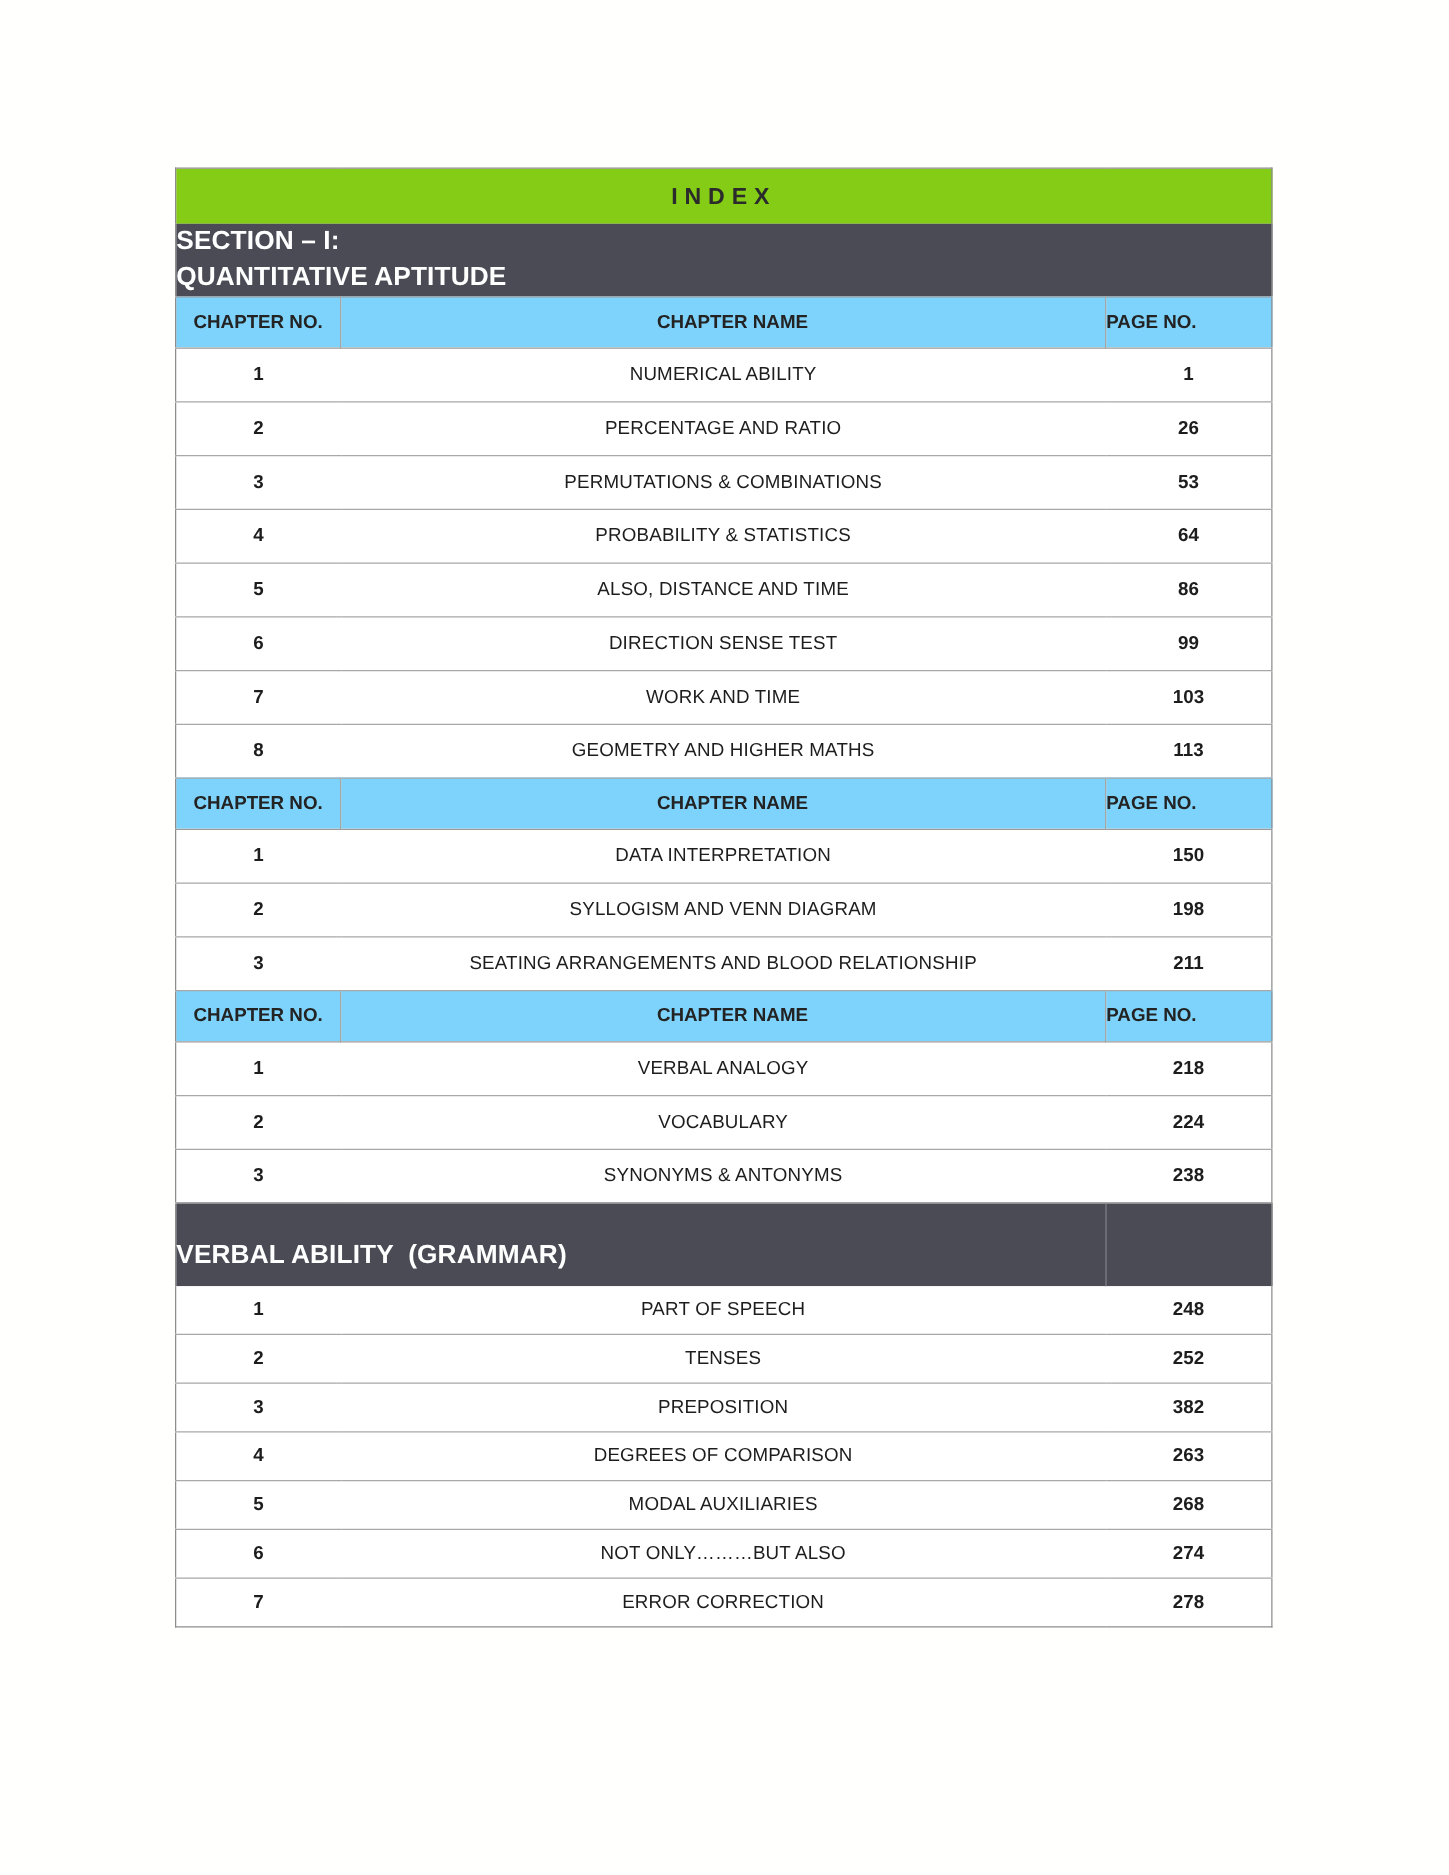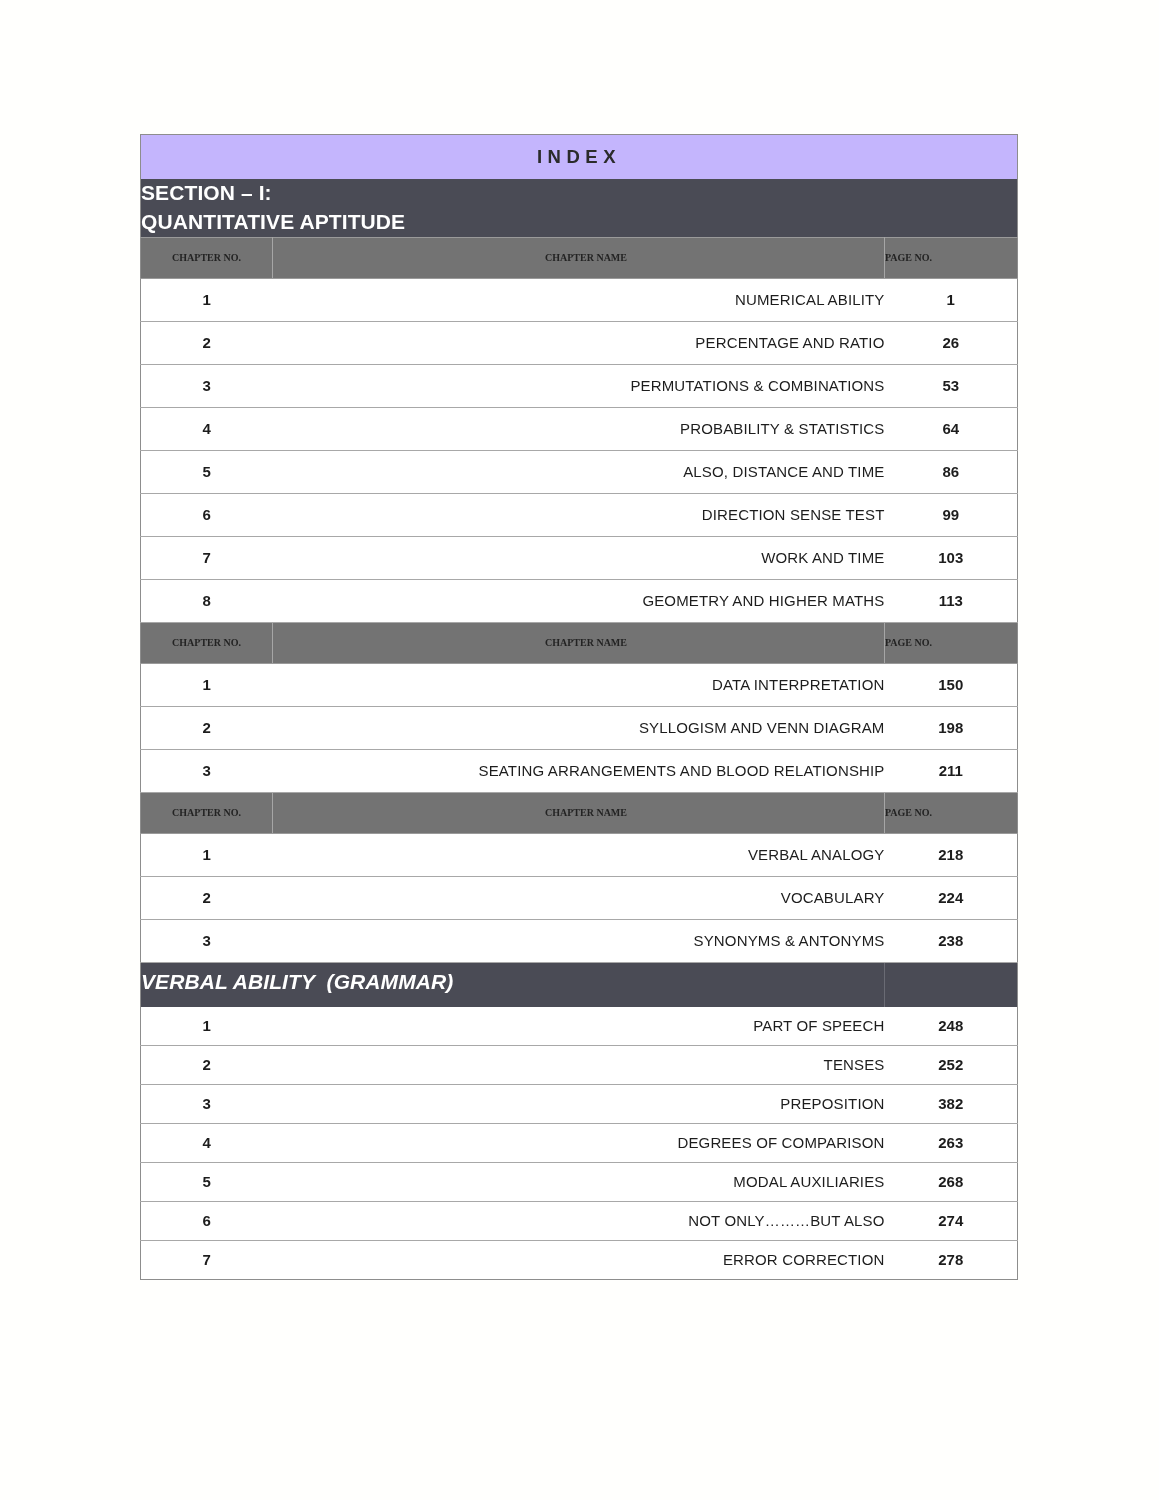--- a/index.html
+++ b/index.html
@@ -37,21 +37,21 @@
     vertical-align: middle;
   }
 
   
   col.c-num   { width: 132px; }
   col.c-name  { width: 612px; }
   col.c-page  { width: 133px; }
 
   
   .title-cell {
-    background: #c4b5fd;
+    background: #84cc16;
     text-align: center;
     height: 44px;
     font-size: 18.5px;
     font-weight: bold;
     letter-spacing: 5.5px;
     color: #2b2b2b;
     border-bottom: 1px solid #9a9a9a;
   }
 
   
@@ -60,39 +60,37 @@
     color: #ffffff;
     font-weight: bold;
     font-size: 21px;
     line-height: 1.38;
     padding: 7px 0 9px 10px;
     letter-spacing: 0.1px;
   }
   .section-cell .ln { display: block; white-space: pre; }
 
   .section-cell.grammar {
-    padding-top: 5px;
+    padding-top: 27px;
     padding-bottom: 10px;
     border-right: 1px solid #6a6b74;
-    font-style: italic;
   }
   .grammar-blank {
     background: #4a4b55;
   }
 
   
   .colhead td {
-    background: #737373;
-    font-weight: bold;
-    font-size: 10px;
+    background: #7dd3fc;
+    font-weight: bold;
+    font-size: 15px;
     color: #232323;
     height: 40px;
     border-bottom: 1px solid #9a9a9a;
     border-top: 1px solid #9a9a9a;
-    font-family: Liberation Serif, serif;
   }
   .colhead .ch-num  { text-align: center; border-right: 1px solid #a6a6a6; }
   .colhead .ch-name { text-align: center; padding-left: 15px; border-right: 1px solid #a6a6a6; }
   .colhead .ch-page { text-align: left; }
 
   
   .drow td {
     height: 42px;
     font-size: 15px;
     color: #1d1d1d;
@@ -101,21 +99,21 @@
   }
   .drow.compact td { height: 38px; }
   .drow:last-child td { border-bottom: none; }
 
   .d-num {
     text-align: center;
     font-weight: bold;
     border-right: 1px solid #a6a6a6;
   }
   .d-name {
-    text-align: right;
+    text-align: center;
     padding-left: 15px;
     border-right: 1px solid #a6a6a6;
     letter-spacing: 0.15px;
   }
   .d-page {
     text-align: center;
     font-weight: bold;
   }
 </style>
 </head>

